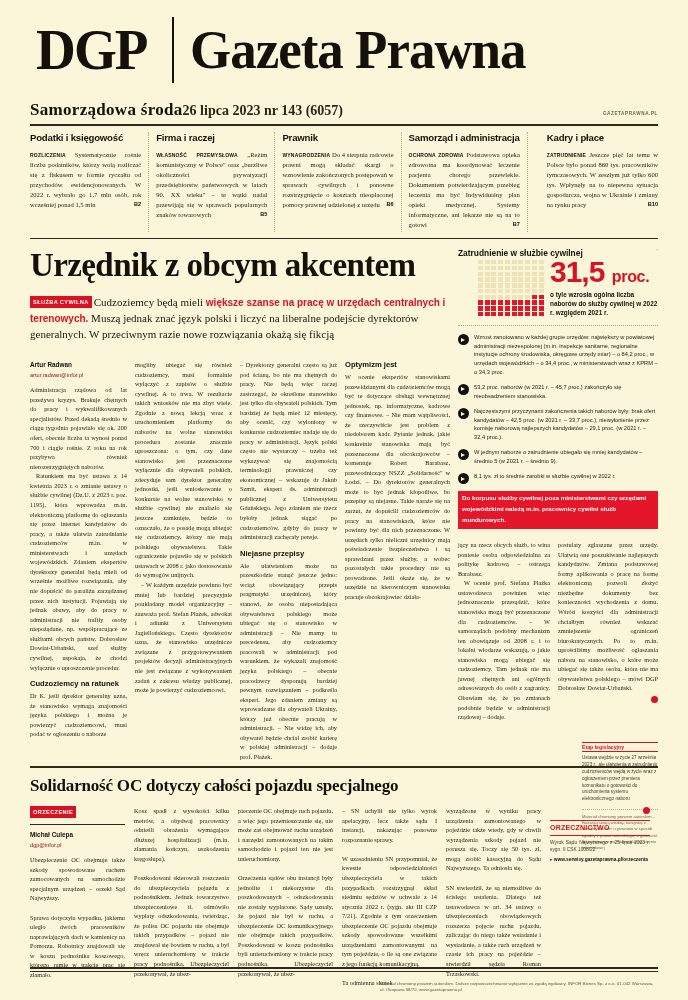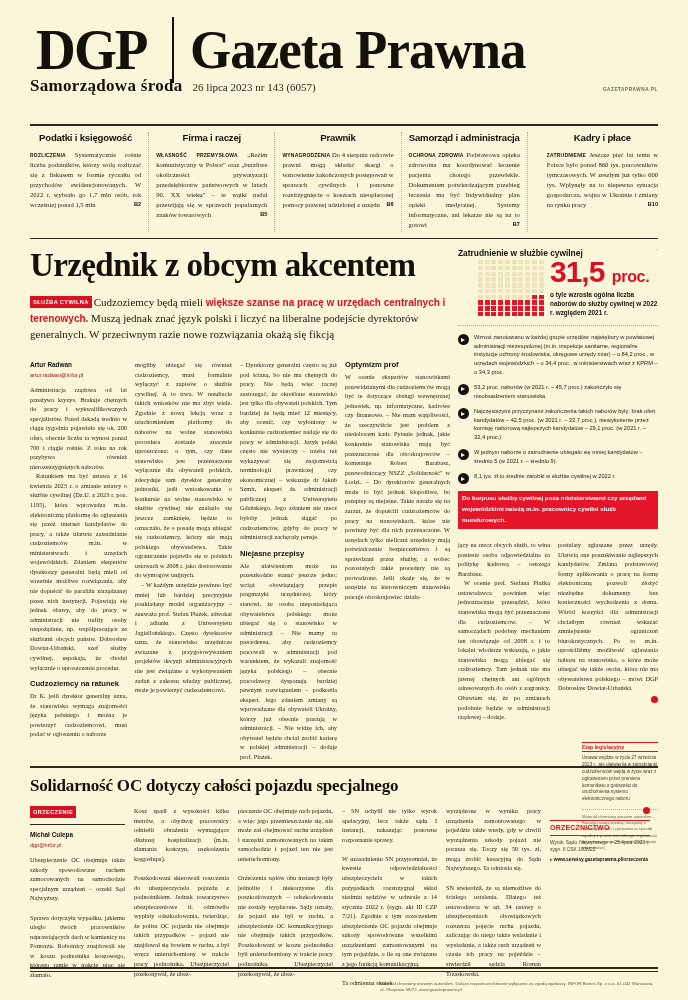--- a/index.html
+++ b/index.html
@@ -53,37 +53,37 @@
     line-height: 1;
     color: #13110a;
     letter-spacing: -1px;
     transform: scaleX(0.98);
     transform-origin: left center;
   }
 
   .subhead-row {
     position: absolute;
     left: 30px;
-    top: 76px;
+    top: 100px;
     width: 628px;
     display: flex;
     align-items: baseline;
   }
   .sh-day {
     font-family: "Liberation Serif", serif;
     font-weight: bold;
     font-size: 17px;
     letter-spacing: 0.3px;
     color: #13110a;
   }
   .sh-date {
     font-family: "Liberation Serif", serif;
-    font-size: 11px;
-    margin-left: 10px;
+    font-size: 14px;
     color: #2a2719;
+    font-weight: bold;
   }
   .sh-brand {
     margin-left: auto;
     font-family: "Liberation Sans", sans-serif;
     font-weight: bold;
     font-size: 4.6px;
     letter-spacing: 0.6px;
     color: #6b6550;
   }
 
@@ -111,21 +111,20 @@
   }
   .tn-col:first-child { padding-left: 0; }
   .tn-col:last-child { border-right: none; padding-right: 0; margin-left: 12px; }
   .tn-title {
     font-family: "Liberation Sans", sans-serif;
     font-weight: bold;
     font-size: 9.6px;
     color: #13110a;
     margin-bottom: 7px;
     letter-spacing: -0.2px;
-    text-align: center;
   }
   .tn-body {
     font-family: "Liberation Serif", serif;
     font-size: 6.6px;
     line-height: 1.52;
     color: #262317;
     text-align: justify;
   }
   .tn-kicker {
     font-family: "Liberation Sans", sans-serif;
@@ -541,21 +540,21 @@
     <div class="ac">
       <p class="first">mogliby ubiegać się również cudzoziemcy, musi formalnie wyłączyć z zapisów o służbie cywilnej. A to trwa. W rezultacie takich wniosków nie ma zbyt wiele. Zgodnie z nową lekcją wraz z uruchomieniem platformy do naborów na wolne stanowiska procedura zostanie znacznie uproszczona: o tym, czy dane stanowisko jest przeznaczone wyłącznie dla obywateli polskich, zdecyduje sam dyrektor generalny jednostki, jeśli wnioskowanie o konkursie na wolne stanowisko w służbie cywilnej nie znalazło się jeszcze zamknięte, będzie to oznaczało, że o posadę mogą ubiegać się cudzoziemcy, którzy nie mają polskiego obywatelstwa. Takie ograniczenie pojawiło się w polskich ustawach w 2008 r. jako dostosowanie do wymogów unijnych.</p>
       <p>– W każdym urzędzie powinno być mniej lub bardziej precyzyjnie poukładany model organizacyjny – zauważa prof. Stefan Płażek, adwokat i adiunkt z Uniwersytetu Jagiellońskiego. Często dyrektorów uzna, że stanowisko urzędnicze związane z przygotowywaniem projektów decyzji administracyjnych nie jest związane z wykonywaniem zadań z zakresu władzy publicznej, może je powierzyć cudzoziemcowi.</p>
     </div>
     <div class="ac">
       <p class="first">– Dyrektorzy generalni często są już pod ścianą, bo nie ma chętnych do pracy. Nie będą więc raczej zastrzegać, że określone stanowisko jest tylko dla obywateli polskich. Tym bardziej że będą mieć 12 miesięcy, aby ocenić, czy wyłoniony w konkursie cudzoziemiec nadaje się do pracy w administracji. Język polski często nie wystarczy – trzeba też wykazywać się znajomością terminologii prawniczej czy ekonomicznej – wskazuje dr Jakub Szmit, ekspert ds. administracji publicznej z Uniwersytetu Gdańskiego. Jego zdaniem nie rzecz byłoby jednak siągać po cudzoziemców, gdyby do pracy w administracji zachęcały pensje.</p>
       <div class="ac-sub">Niejasne przepisy</div>
       <p class="first">Ale ułatwieniom może na przeszkodzie stanąć jeszcze jedno: wciąż obowiązujący przepis pragmatyki urzędniczej, który stanowi, że osoba nieposiadająca obywatelstwa polskiego może ubiegać się o stanowisko w administracji – Nie mamy tu precedensu, aby cudzoziemcy pracowali w administracji pod warunkiem, że wykazali znajomość języka polskiego – obecnie pracodawcy dysponują bardziej pewnym rozwiązaniem – podkreśla ekspert. Jego zdaniem zmiany są wprowadzane dla obywateli Ukrainy, którzy już obecnie pracują w administracji. – Nie widzę ich, aby obywatel będzie chciał zrobić karierę w polskiej administracji – dodaje prof. Płażek.</p>
     </div>
     <div class="ac">
-      <div class="ac-sub" style="margin-top:0">Optymizm prof</div>
+      <div class="ac-sub" style="margin-top:0">Optymizm jest</div>
       <p class="first">W ocenie ekspertów stanowiskami przewidzianymi dla cudzoziemców mogą być te dotyczące obsługi wewnętrznej jednostek, np. informatyczne, kadrowe czy finansowe. – Nie mam wątpliwości, że rzeczywiście jest problem z niedoborem kadr. Pytanie jednak, jakie konkretnie stanowiska mają być przeznaczone dla obcokrajowców – komentuje Robert Barabasz, przewodniczący NSZZ „Solidarność" w Łodzi. – Do dyrektorów generalnych może to być jednak kłopotliwe, bo przepisy są niejasne. Takie naraże się na zarzut, że dopuścili cudzoziemców do pracy na stanowiskach, które nie powinny być dla nich przeznaczone. W urzędach tylko nieliczni urzędnicy mają poświadczenie bezpieczeństwa i są sprawdzani przez służby, a wobec pozostałych takie procedury nie są prowadzone. Jeśli okaże się, że w urzędzie na kierowniczym stanowisku pracuje obcokrajowiec działa-</p>
     </div>
   </div>
 
   <div class="infobox">
     <div class="ib-corner">*</div>
     <div class="ib-head">Zatrudnienie w służbie cywilnej</div>
     <div class="ib-statrow">
       <div class="dotgrid" id="dotgrid">
           <div class="dot"></div>

